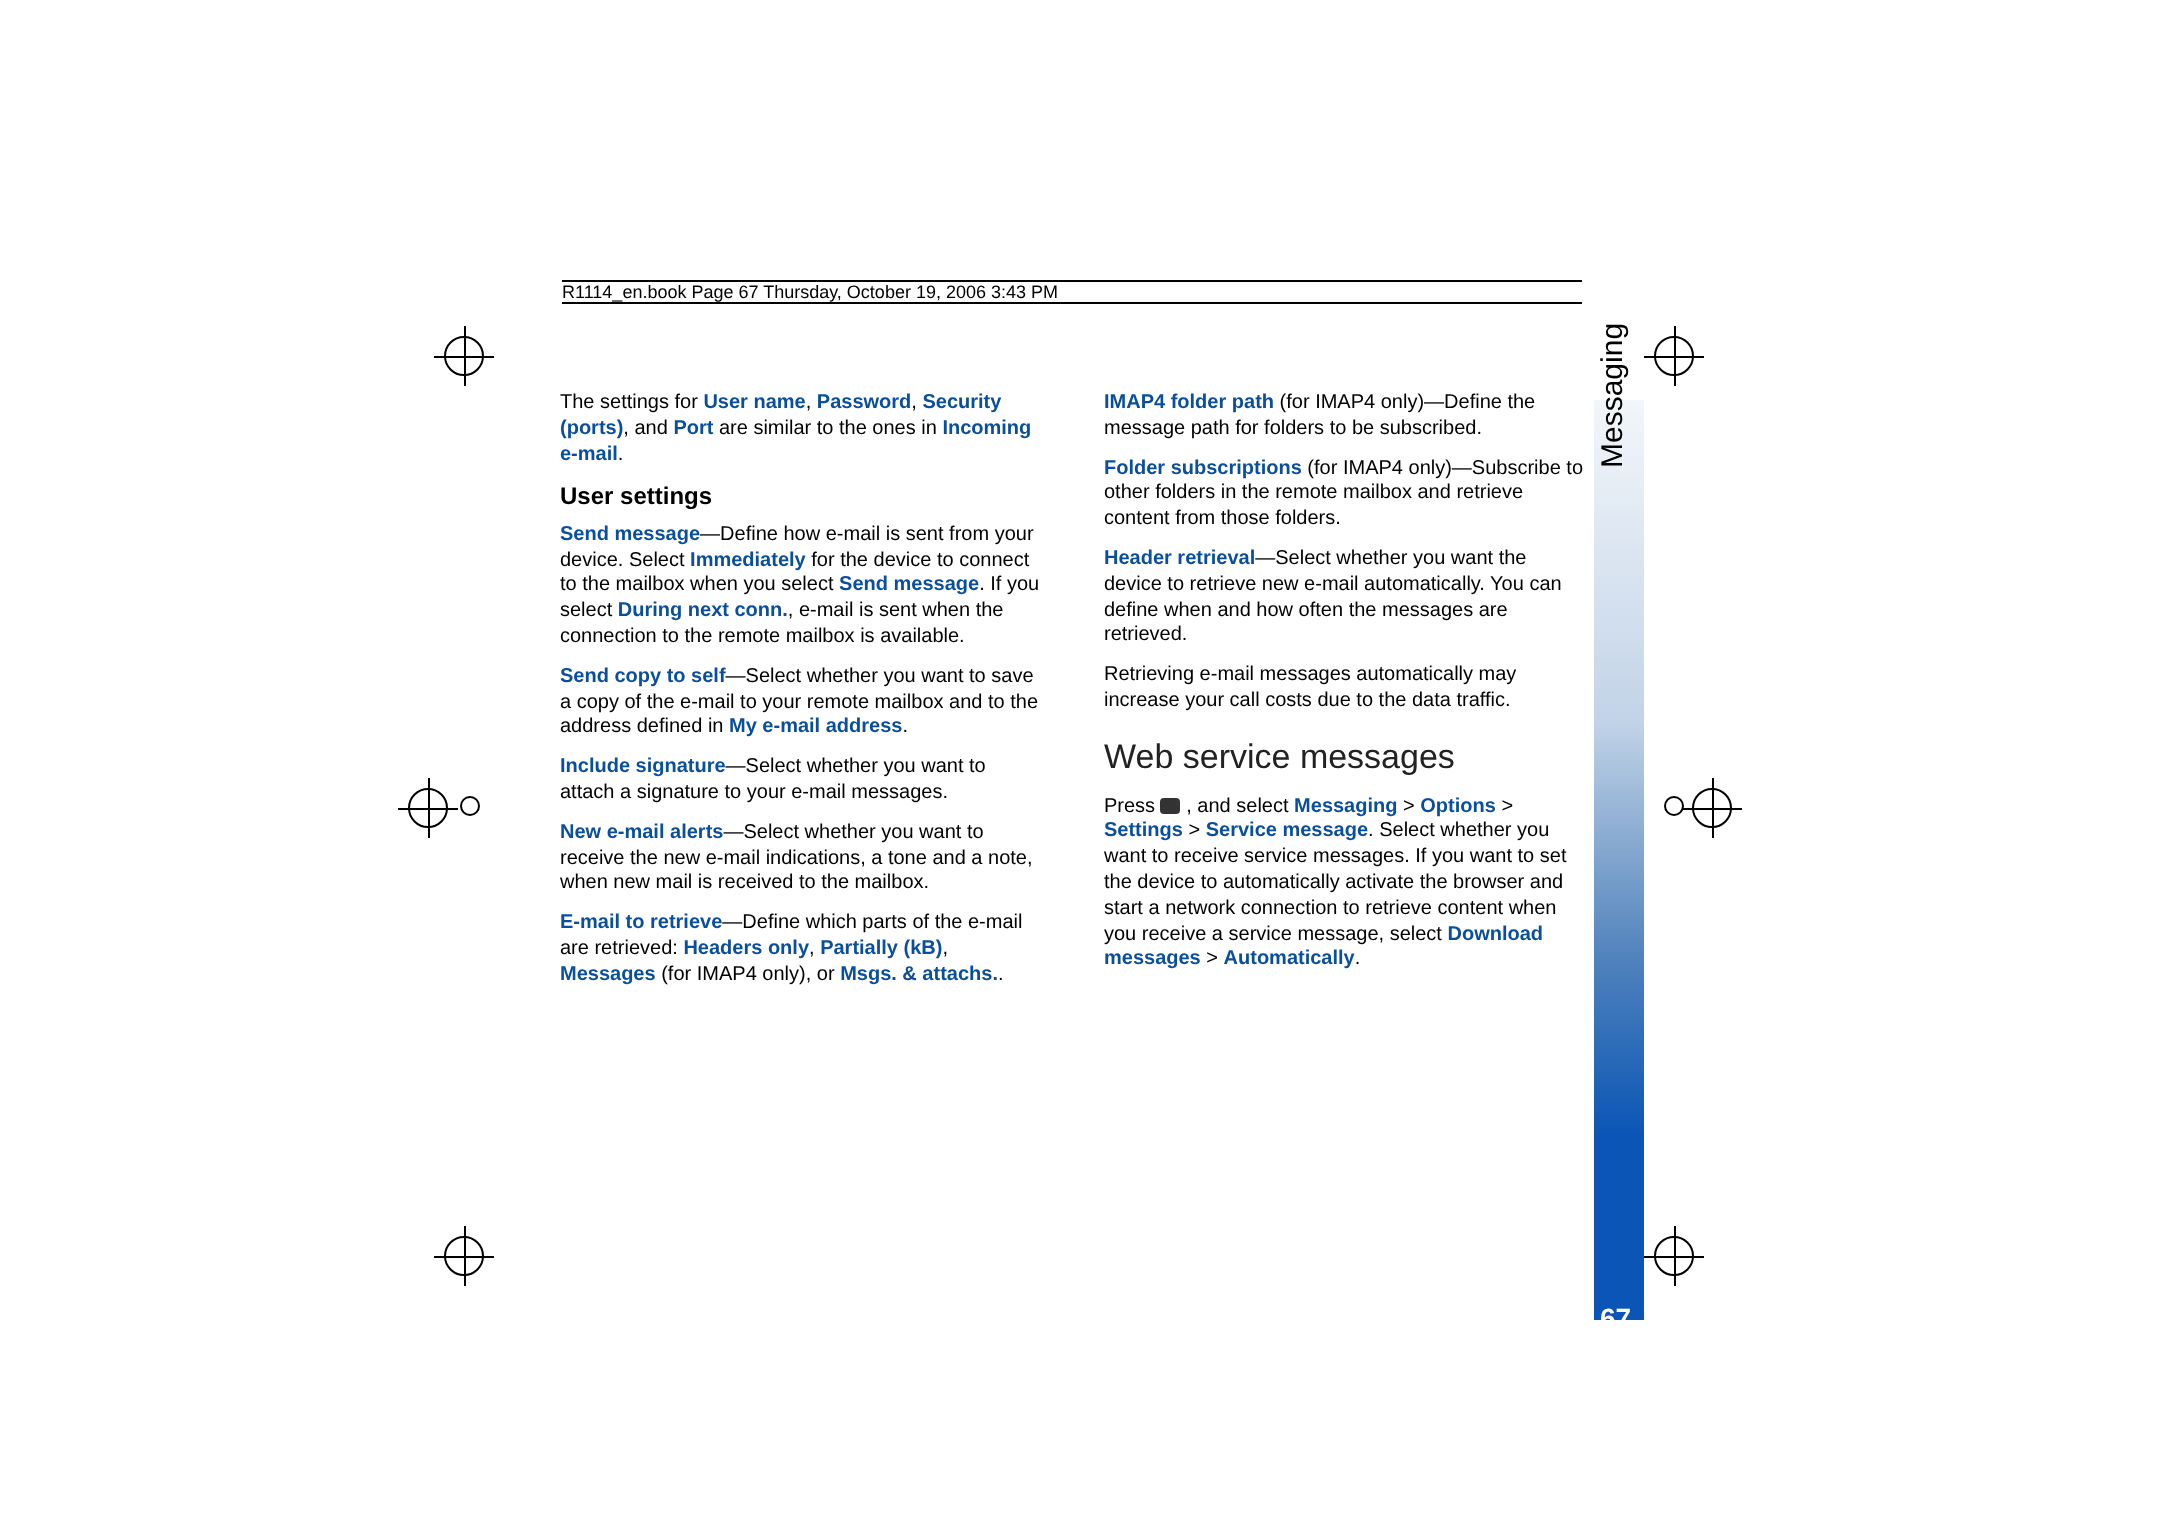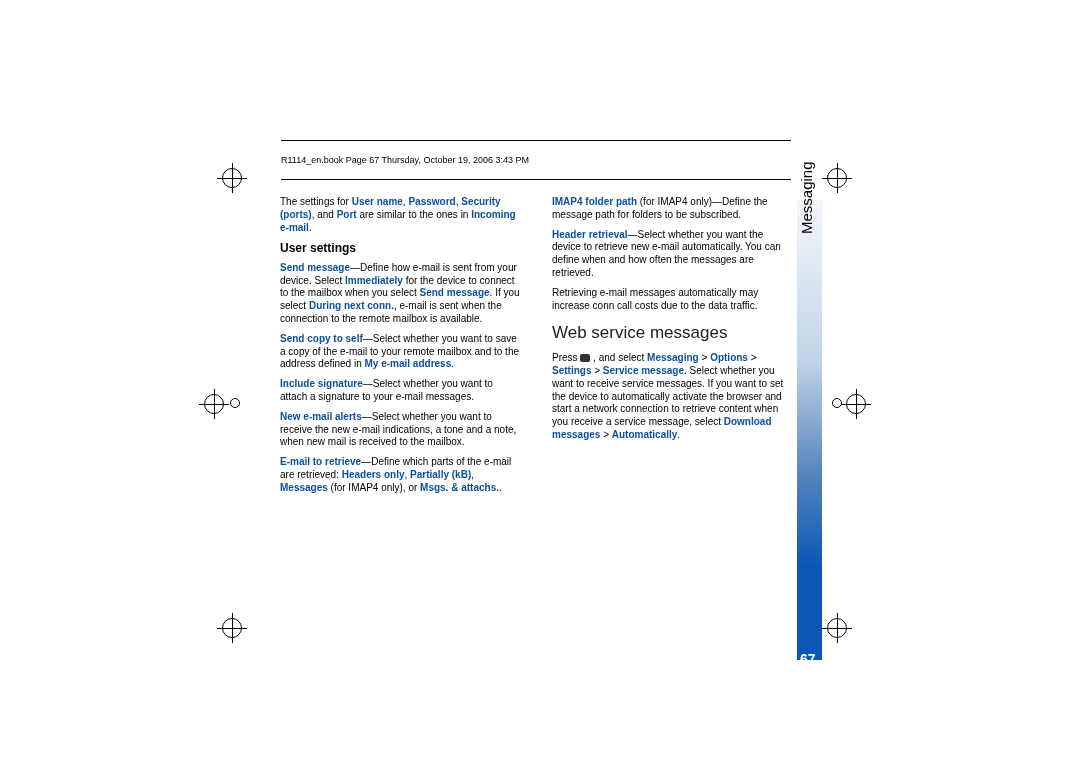--- a/index.html
+++ b/index.html
@@ -13,21 +13,21 @@
   overflow: hidden;
 }
 .page-header {
   position: absolute;
   top: 140px;
   left: 281px;
   font-size: 9px;
   color: #000;
   border-top: 0.5px solid #000;
   border-bottom: 0.5px solid #000;
-  padding: 14px 0;
+  padding: 0 0;
   width: 510px;
 }
 .crop-mark {
   position: absolute;
   width: 18px;
   height: 18px;
   border: 1px solid #000;
   border-radius: 50%;
   display: flex;
   align-items: center;
@@ -135,18 +135,19 @@
     <div class="h3">User settings</div>
     <p><span class="term">Send message</span><span>—Define how e-mail is sent from your device. Select </span><span class="term">Immediately</span><span> for the device to connect to the mailbox when you select </span><span class="term">Send message</span><span>. If you select </span><span class="term">During next conn.</span><span>, e-mail is sent when the connection to the remote mailbox is available.</span></p>
     <p><span class="term">Send copy to self</span><span>—Select whether you want to save a copy of the e-mail to your remote mailbox and to the address defined in </span><span class="term">My e-mail address</span><span>.</span></p>
     <p><span class="term">Include signature</span><span>—Select whether you want to attach a signature to your e-mail messages.</span></p>
     <p><span class="term">New e-mail alerts</span><span>—Select whether you want to receive the new e-mail indications, a tone and a note, when new mail is received to the mailbox.</span></p>
     <p><span class="term">E-mail to retrieve</span><span>—Define which parts of the e-mail are retrieved: </span><span class="term">Headers only</span><span>, </span><span class="term">Partially (kB)</span><span>, </span><span class="term">Messages</span><span> (for IMAP4 only), or </span><span class="term">Msgs. &amp; attachs.</span><span>.</span></p>
   </div>
 
   <div class="col">
     <p><span class="term">IMAP4 folder path</span><span> (for IMAP4 only)—Define the message path for folders to be subscribed.</span></p>
+    <p><span class="term">Folder subscriptions</span><span> (for IMAP4 only)—Subscribe to other folders in the remote mailbox and retrieve content from those folders.</span></p>
     <p><span class="term">Header retrieval</span><span>—Select whether you want the device to retrieve new e-mail automatically. You can define when and how often the messages are retrieved.</span></p>
-    <p>Retrieving e-mail messages automatically may increase conn call costs due to the data traffic.</p>
+    <p>Retrieving e-mail messages automatically may increase your call costs due to the data traffic.</p>
     <div class="h2">Web service messages</div>
     <p><span>Press </span><span class="key-icon"></span><span> , and select </span><span class="term">Messaging</span><span> &gt; </span><span class="term">Options</span><span> &gt; </span><span class="term">Settings</span><span> &gt; </span><span class="term">Service message</span><span>. Select whether you want to receive service messages. If you want to set the device to automatically activate the browser and start a network connection to retrieve content when you receive a service message, select </span><span class="term">Download messages</span><span> &gt; </span><span class="term">Automatically</span><span>.</span></p>
   </div>
 </div>
 
 </body></html>

